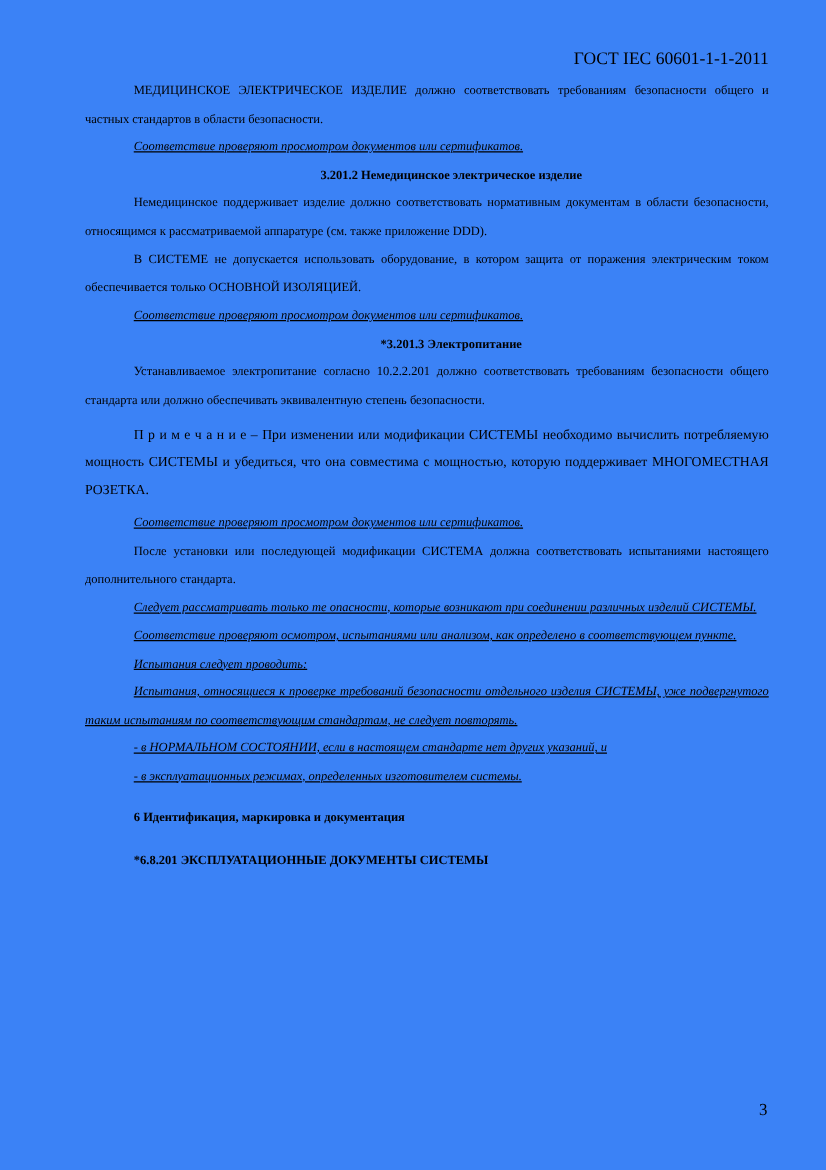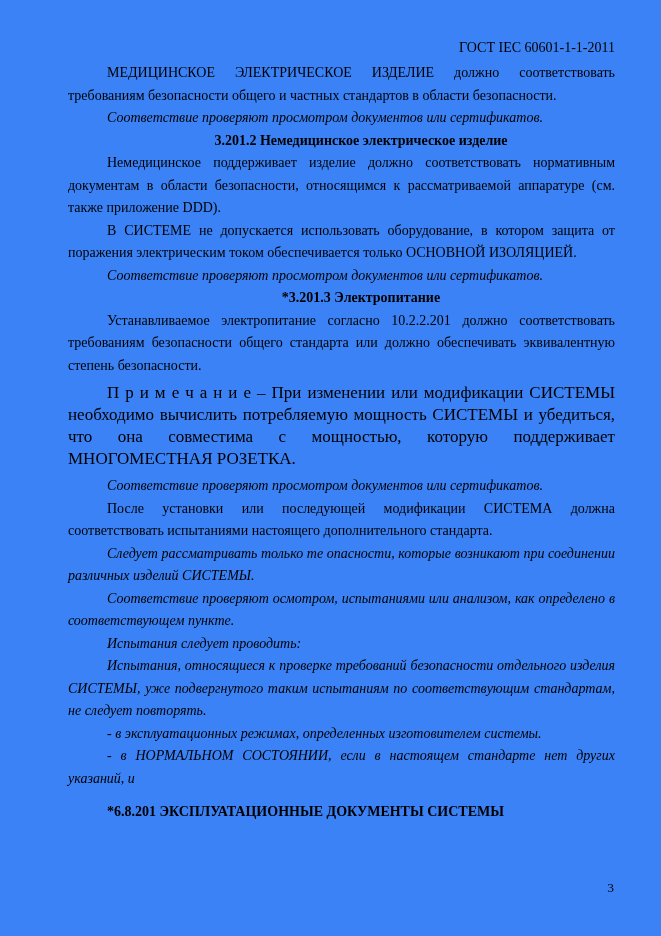--- a/index.html
+++ b/index.html
@@ -23,34 +23,35 @@
     width: 547px;
   }
   .doc-header {
     font-size: 14px;
     line-height: 23px;
     text-align: right;
     margin: 0 0 3px 0;
   }
   .content p {
     margin: 0;
-    font-size: 14px;
+    font-size: 10px;
     line-height: 22.5px;
     text-align: justify;
     text-indent: 39px;
   }
   .content p.compliance {
     font-style: italic;
+    text-decoration: underline;
   }
   .content p.term-heading {
     font-weight: bold;
     text-align: center;
   }
   .content p.note {
-    font-size: 17px;
+    font-size: 11px;
     line-height: 22px;
     margin: 5px 0;
   }
   .content p.section-heading {
     font-weight: bold;
     text-align: left;
     margin-top: 11px;
   }
   .page-number {
     position: absolute;
@@ -74,18 +75,19 @@
     <p class="compliance">Соответствие проверяют просмотром документов или сертификатов.</p>
     <p class="term-heading">*3.201.3 Электропитание</p>
     <p class="body">Устанавливаемое электропитание согласно 10.2.2.201 должно соответствовать требованиям безопасности общего стандарта или должно обеспечивать эквивалентную степень безопасности.</p>
     <p class="note">П р и м е ч а н и е  –  При изменении или модификации СИСТЕМЫ необходимо вычислить потребляемую мощность СИСТЕМЫ и убедиться, что она совместима с мощностью, которую поддерживает МНОГОМЕСТНАЯ РОЗЕТКА.</p>
     <p class="compliance">Соответствие проверяют просмотром документов или сертификатов.</p>
     <p class="body">После установки или последующей модификации СИСТЕМА должна соответствовать испытаниями настоящего дополнительного стандарта.</p>
     <p class="compliance">Следует рассматривать только те опасности, которые возникают при соединении различных изделий СИСТЕМЫ.</p>
     <p class="compliance">Соответствие проверяют осмотром, испытаниями или анализом, как определено в соответствующем пункте.</p>
     <p class="compliance">Испытания следует проводить:</p>
     <p class="compliance">Испытания, относящиеся к проверке требований безопасности отдельного изделия СИСТЕМЫ, уже подвергнутого таким испытаниям по соответствующим стандартам, не следует повторять.</p>
+    <p class="compliance">- в НОРМАЛЬНОМ СОСТОЯНИИ, если в настоящем стандарте нет других указаний, и</p>
     <p class="compliance">- в эксплуатационных режимах, определенных изготовителем системы.</p>
-    <p class="compliance">- в НОРМАЛЬНОМ СОСТОЯНИИ, если в настоящем стандарте нет других указаний, и</p>
+    <p class="section-heading">6 Идентификация, маркировка и документация</p>
     <p class="section-heading">*6.8.201 ЭКСПЛУАТАЦИОННЫЕ ДОКУМЕНТЫ СИСТЕМЫ</p>
   </div>
   <div class="page-number">3</div>
 </div>
 
 </body></html>

